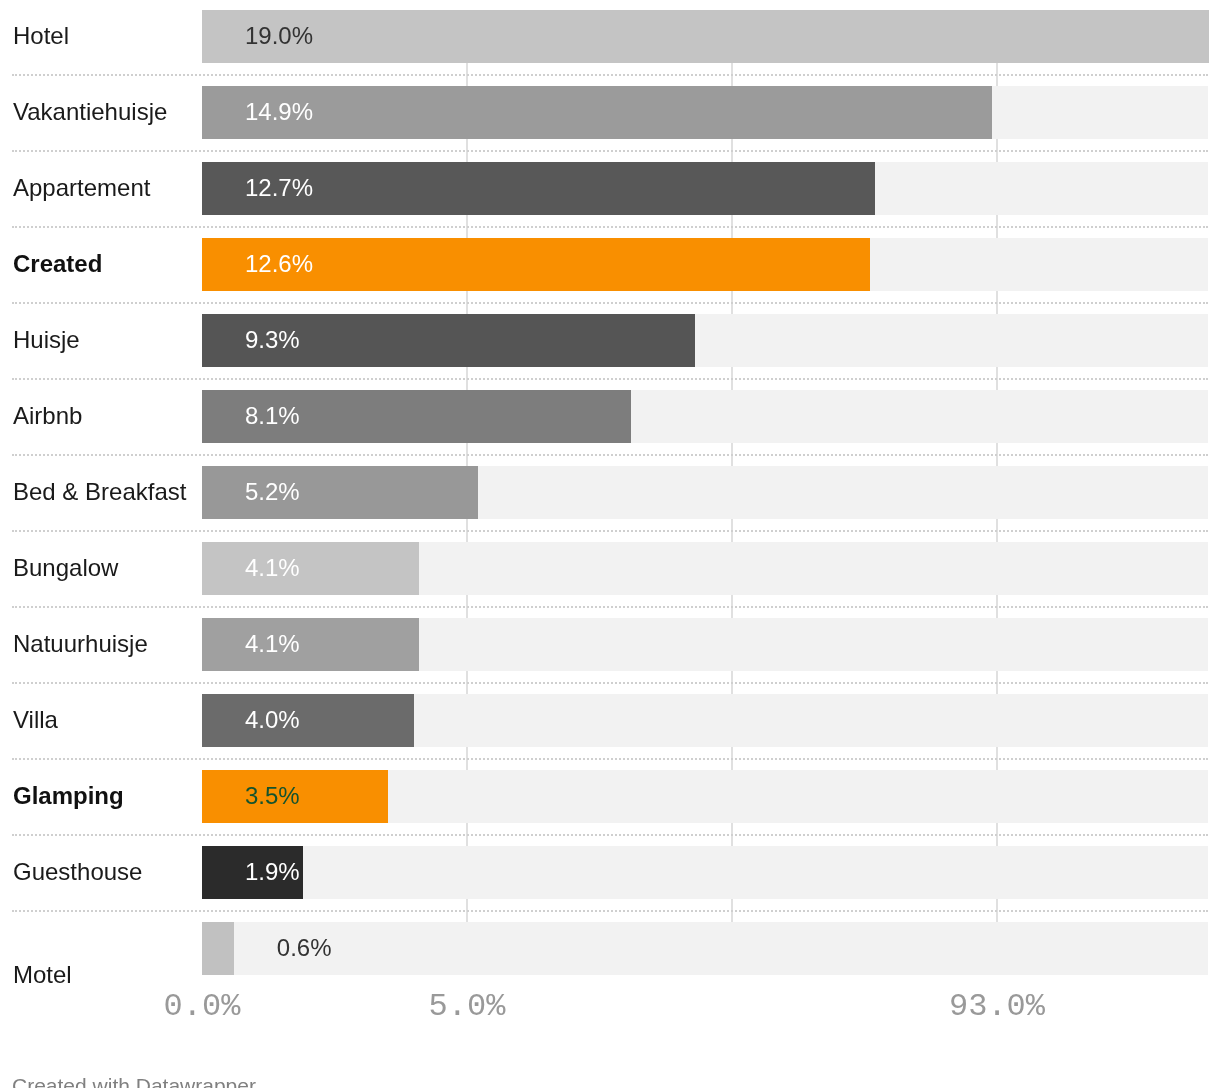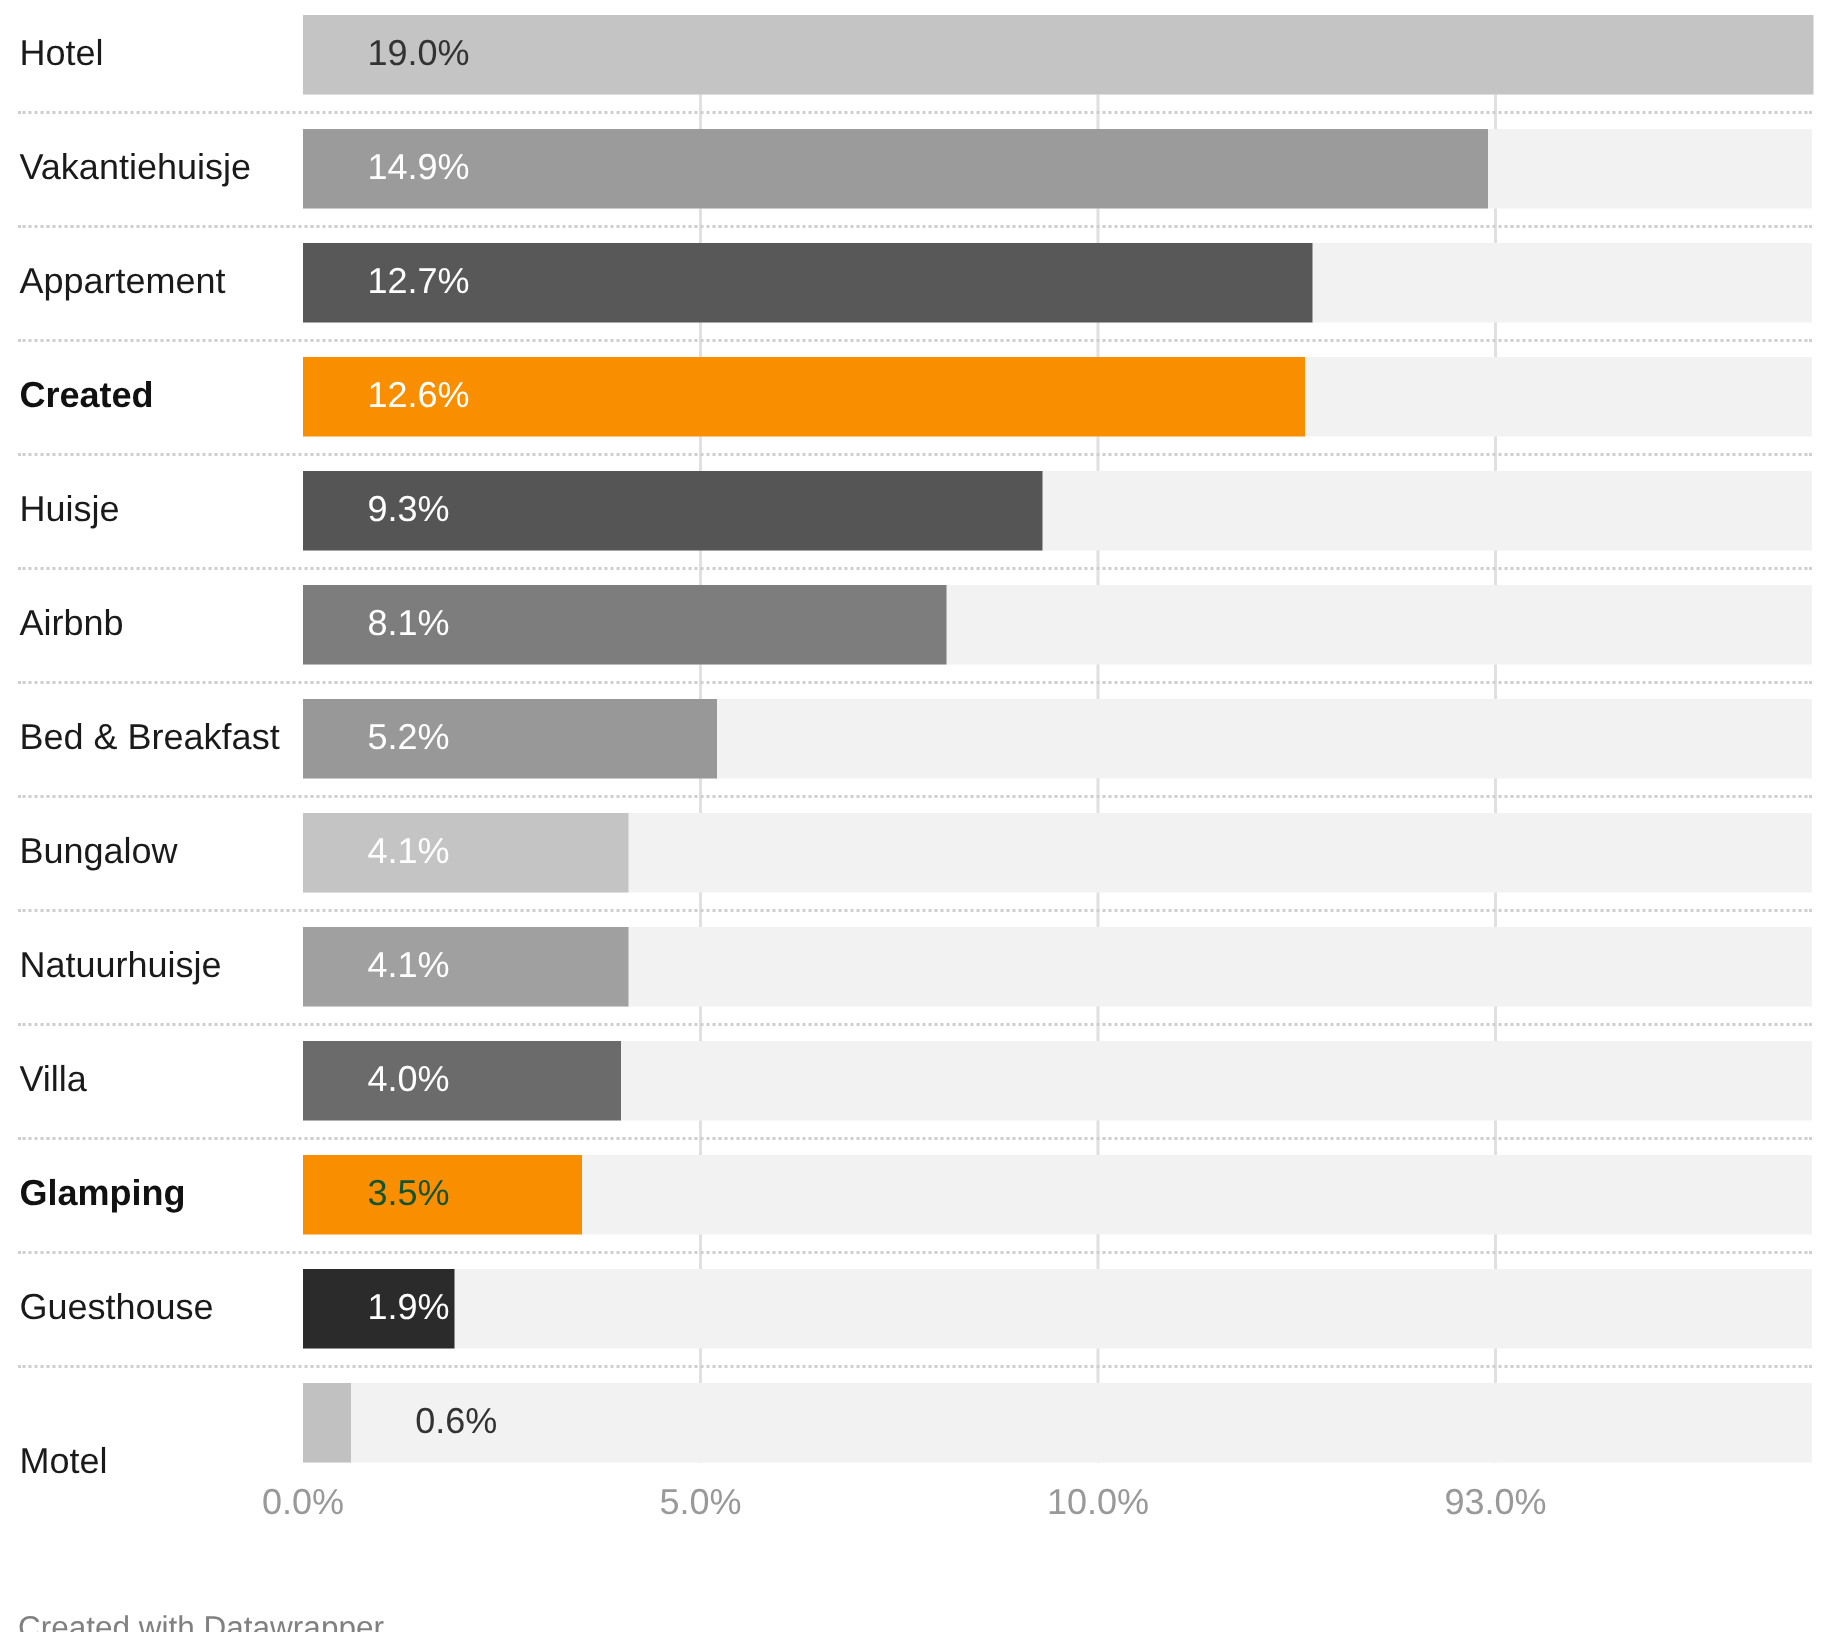--- a/index.html
+++ b/index.html
@@ -6,21 +6,21 @@
   body{width:1220px;height:1088px;overflow:hidden;font-family:"Liberation Sans",sans-serif;-webkit-font-smoothing:antialiased;}
   #chart{position:relative;width:1168px;height:1088px;}
   .plot{position:absolute;left:0;top:0;width:1220px;height:1088px;}
   .rowlabel{position:absolute;left:13px;font-size:24px;color:#1a1a1a;white-space:nowrap;}
   .rowlabel.hl{font-weight:bold;color:#111;}
   .track{position:absolute;background:#f2f2f2;}
   .bar{position:absolute;}
   .vallabel{position:absolute;font-size:24px;white-space:nowrap;margin-left:32px;}
   .sep{position:absolute;height:0;border-top:2px dotted #cfcfcf;}
   .grid{position:absolute;background:#e0e0e0;width:2px;}
-  .ticklabel{position:absolute;font-size:24px;color:#999;text-align:center;}
+  .ticklabel{position:absolute;font-size:32px;color:#999;text-align:center;font-family:Liberation Mono, monospace;}
   .footer{position:absolute;font-size:21px;color:#808080;margin-top:24px;}
 </style>
 </head>
 <body>
 
 <div id="chart">
   <div class="plot" id="plot">
       <div class="grid" style="left: 466px; top: 10px; height: 965.3px;"></div>
       <div class="grid" style="left: 731px; top: 10px; height: 965.3px;"></div>
       <div class="grid" style="left: 996px; top: 10px; height: 965.3px;"></div>
@@ -83,17 +83,16 @@
       <div class="bar" style="left: 202px; top: 846px; width: 100.7px; height: 53.3px; background: rgb(43, 43, 43);"></div>
       <div class="rowlabel" style="top: 857.65px;">Guesthouse</div>
       <div class="vallabel" style="top: 857.65px; left: 213px; color: rgb(255, 255, 255);">1.9%</div>
       <div class="sep" style="left: 12px; width: 1196px; top: 910.3px;"></div>
       <div class="track" style="left: 202px; top: 922px; width: 1006px; height: 53.3px;"></div>
       <div class="bar" style="left: 202px; top: 922px; width: 31.8px; height: 53.3px; background: rgb(193, 193, 193);"></div>
       <div class="rowlabel" style="top: 933.65px; margin-top: 27px;">Motel</div>
       <div class="vallabel" style="top: 933.65px; left: 244.8px; color: rgb(51, 51, 51);">0.6%</div>
       <div class="ticklabel" style="left: 102px; width: 200px; top: 988px;">0.0%</div>
       <div class="ticklabel" style="left: 367px; width: 200px; top: 988px;">5.0%</div>
-      <div class="ticklabel" style="left: 632px; width: 200px; top: 988px;">10.0%</div>
       <div class="ticklabel" style="left: 897px; width: 200px; top: 988px;">93.0%</div>
     </div>
   <div class="footer" id="footer" style="left: 12px; top: 1050px;">Created with Datawrapper</div>
 </div>
 
 </body></html>

